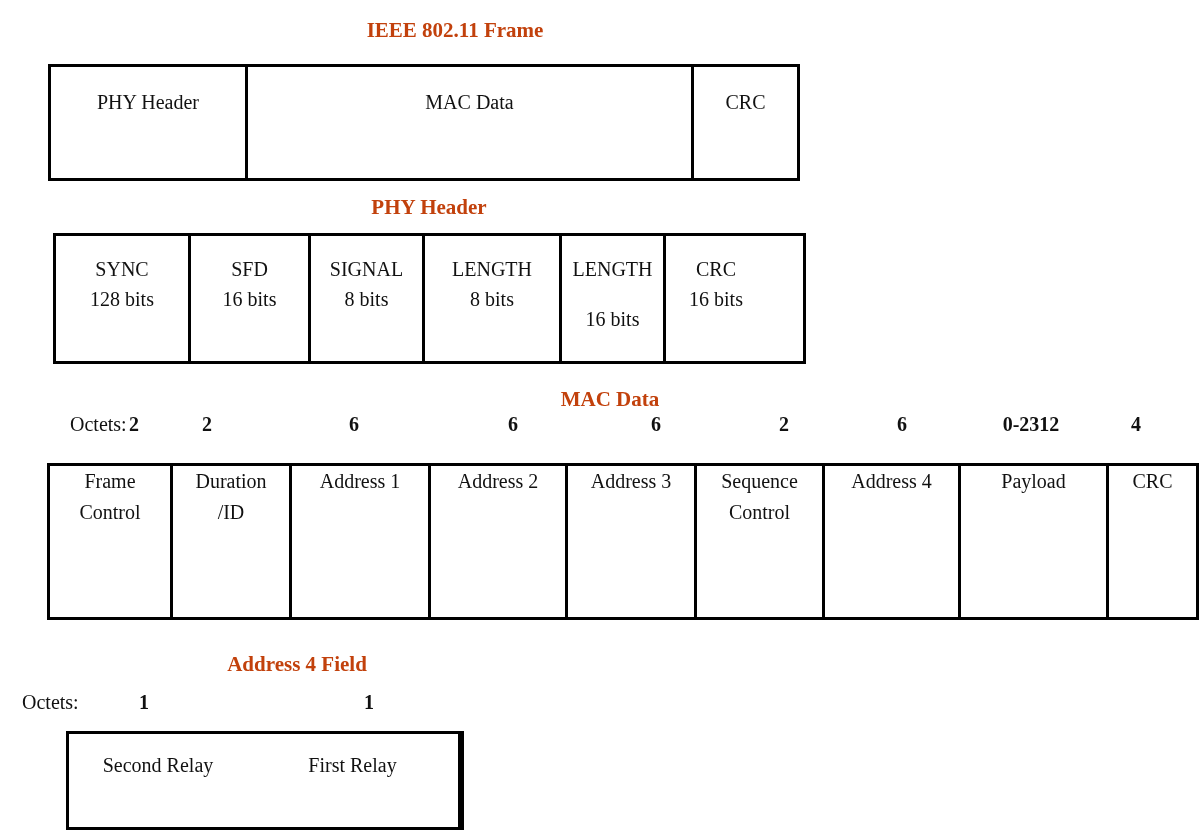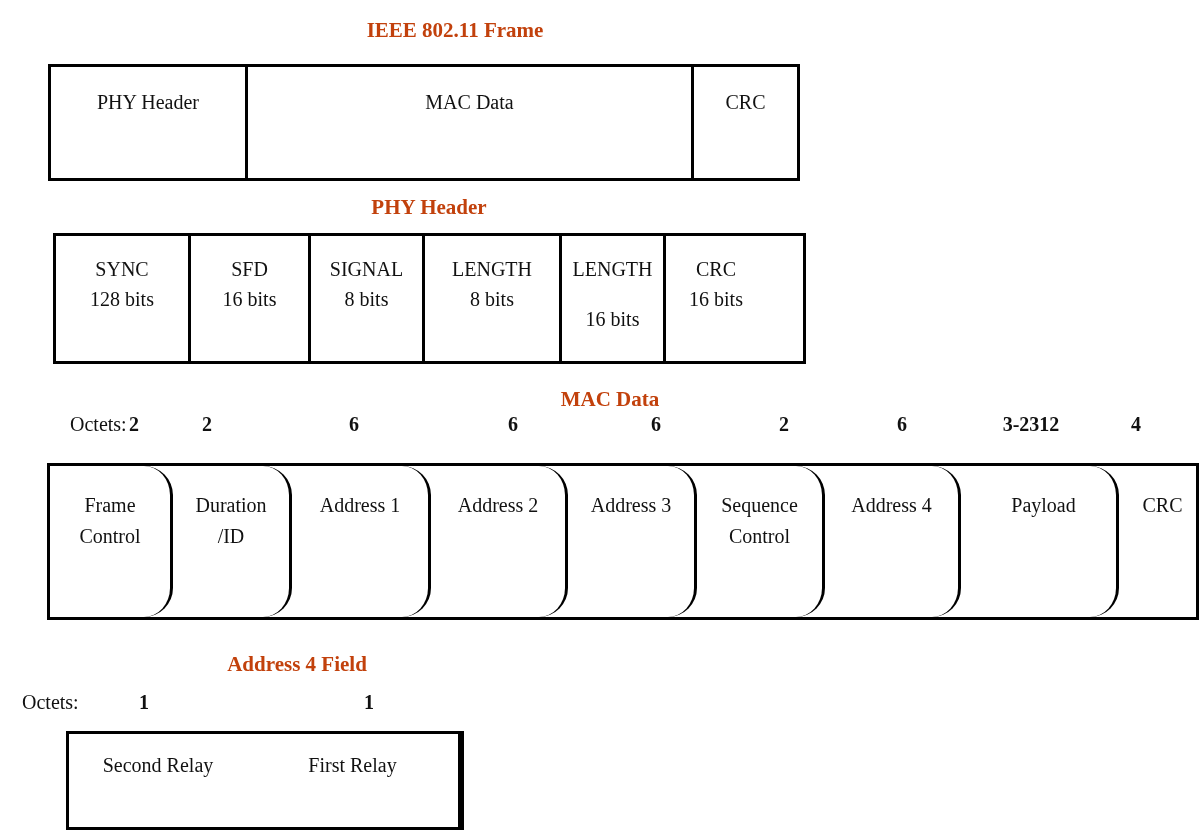--- a/index.html
+++ b/index.html
@@ -39,21 +39,21 @@
     align-items: center;
     text-align: center;
     font-size: 20px;
     line-height: 30px;
     flex: 0 0 auto;
   }
   .cell.last { border-right: none; }
   .cell .lbl { white-space: pre-line; }
   .row1 .cell { padding-top: 20px; }
   .row2 .cell { padding-top: 18px; }
-  .row3 .cell { padding-top: 24px; line-height: 31px; border-radius: 29px; }
+  .row3 .cell { line-height: 31px; }
   .row4 .cell { padding-top: 16px; }
   .octet {
     position: absolute;
     transform: translateX(-50%);
     font-weight: bold;
     font-size: 20px;
     white-space: nowrap;
   }
   .octets-label {
     position: absolute;
@@ -112,21 +112,21 @@
   <div class="title" style="left:610px; top:387px;">MAC Data</div>
 
   <div class="octets-label" style="left:70px; top:413px;">Octets:</div>
   <div class="octet" style="left:134px;  top:413px;">2</div>
   <div class="octet" style="left:207px;  top:413px;">2</div>
   <div class="octet" style="left:354px;  top:413px;">6</div>
   <div class="octet" style="left:513px;  top:413px;">6</div>
   <div class="octet" style="left:656px;  top:413px;">6</div>
   <div class="octet" style="left:784px;  top:413px;">2</div>
   <div class="octet" style="left:902px;  top:413px;">6</div>
-  <div class="octet" style="left:1031px; top:413px;">3-2312</div>
+  <div class="octet" style="left:1031px; top:413px;">0-2312</div>
   <div class="octet" style="left:1136px; top:413px;">4</div>
 
   <div class="box row3" style="left:47px; top:463px; width:1152px; height:157px;">
     <div class="cell" style="width:123px;">
       <span class="lbl">Frame
 Control</span>
     </div>
     <div class="cell" style="width:119px;">
       <span class="lbl">Duration
 /ID</span>
@@ -140,21 +140,21 @@
     <div class="cell" style="width:129px;">
       <span class="lbl">Address 3</span>
     </div>
     <div class="cell" style="width:128px;">
       <span class="lbl">Sequence
 Control</span>
     </div>
     <div class="cell" style="width:136px;">
       <span class="lbl">Address 4</span>
     </div>
-    <div class="cell" style="width:148px;margin-left:10px;">
+    <div class="cell" style="width:148px;">
       <span class="lbl">Payload</span>
     </div>
     <div class="cell last" style="width:87px;">
       <span class="lbl">CRC</span>
     </div>
   </div>
 
   <div class="title" style="left:297px; top:652px;">Address 4 Field</div>
 
   <div class="octets-label" style="left:22px; top:691px;">Octets:</div>

